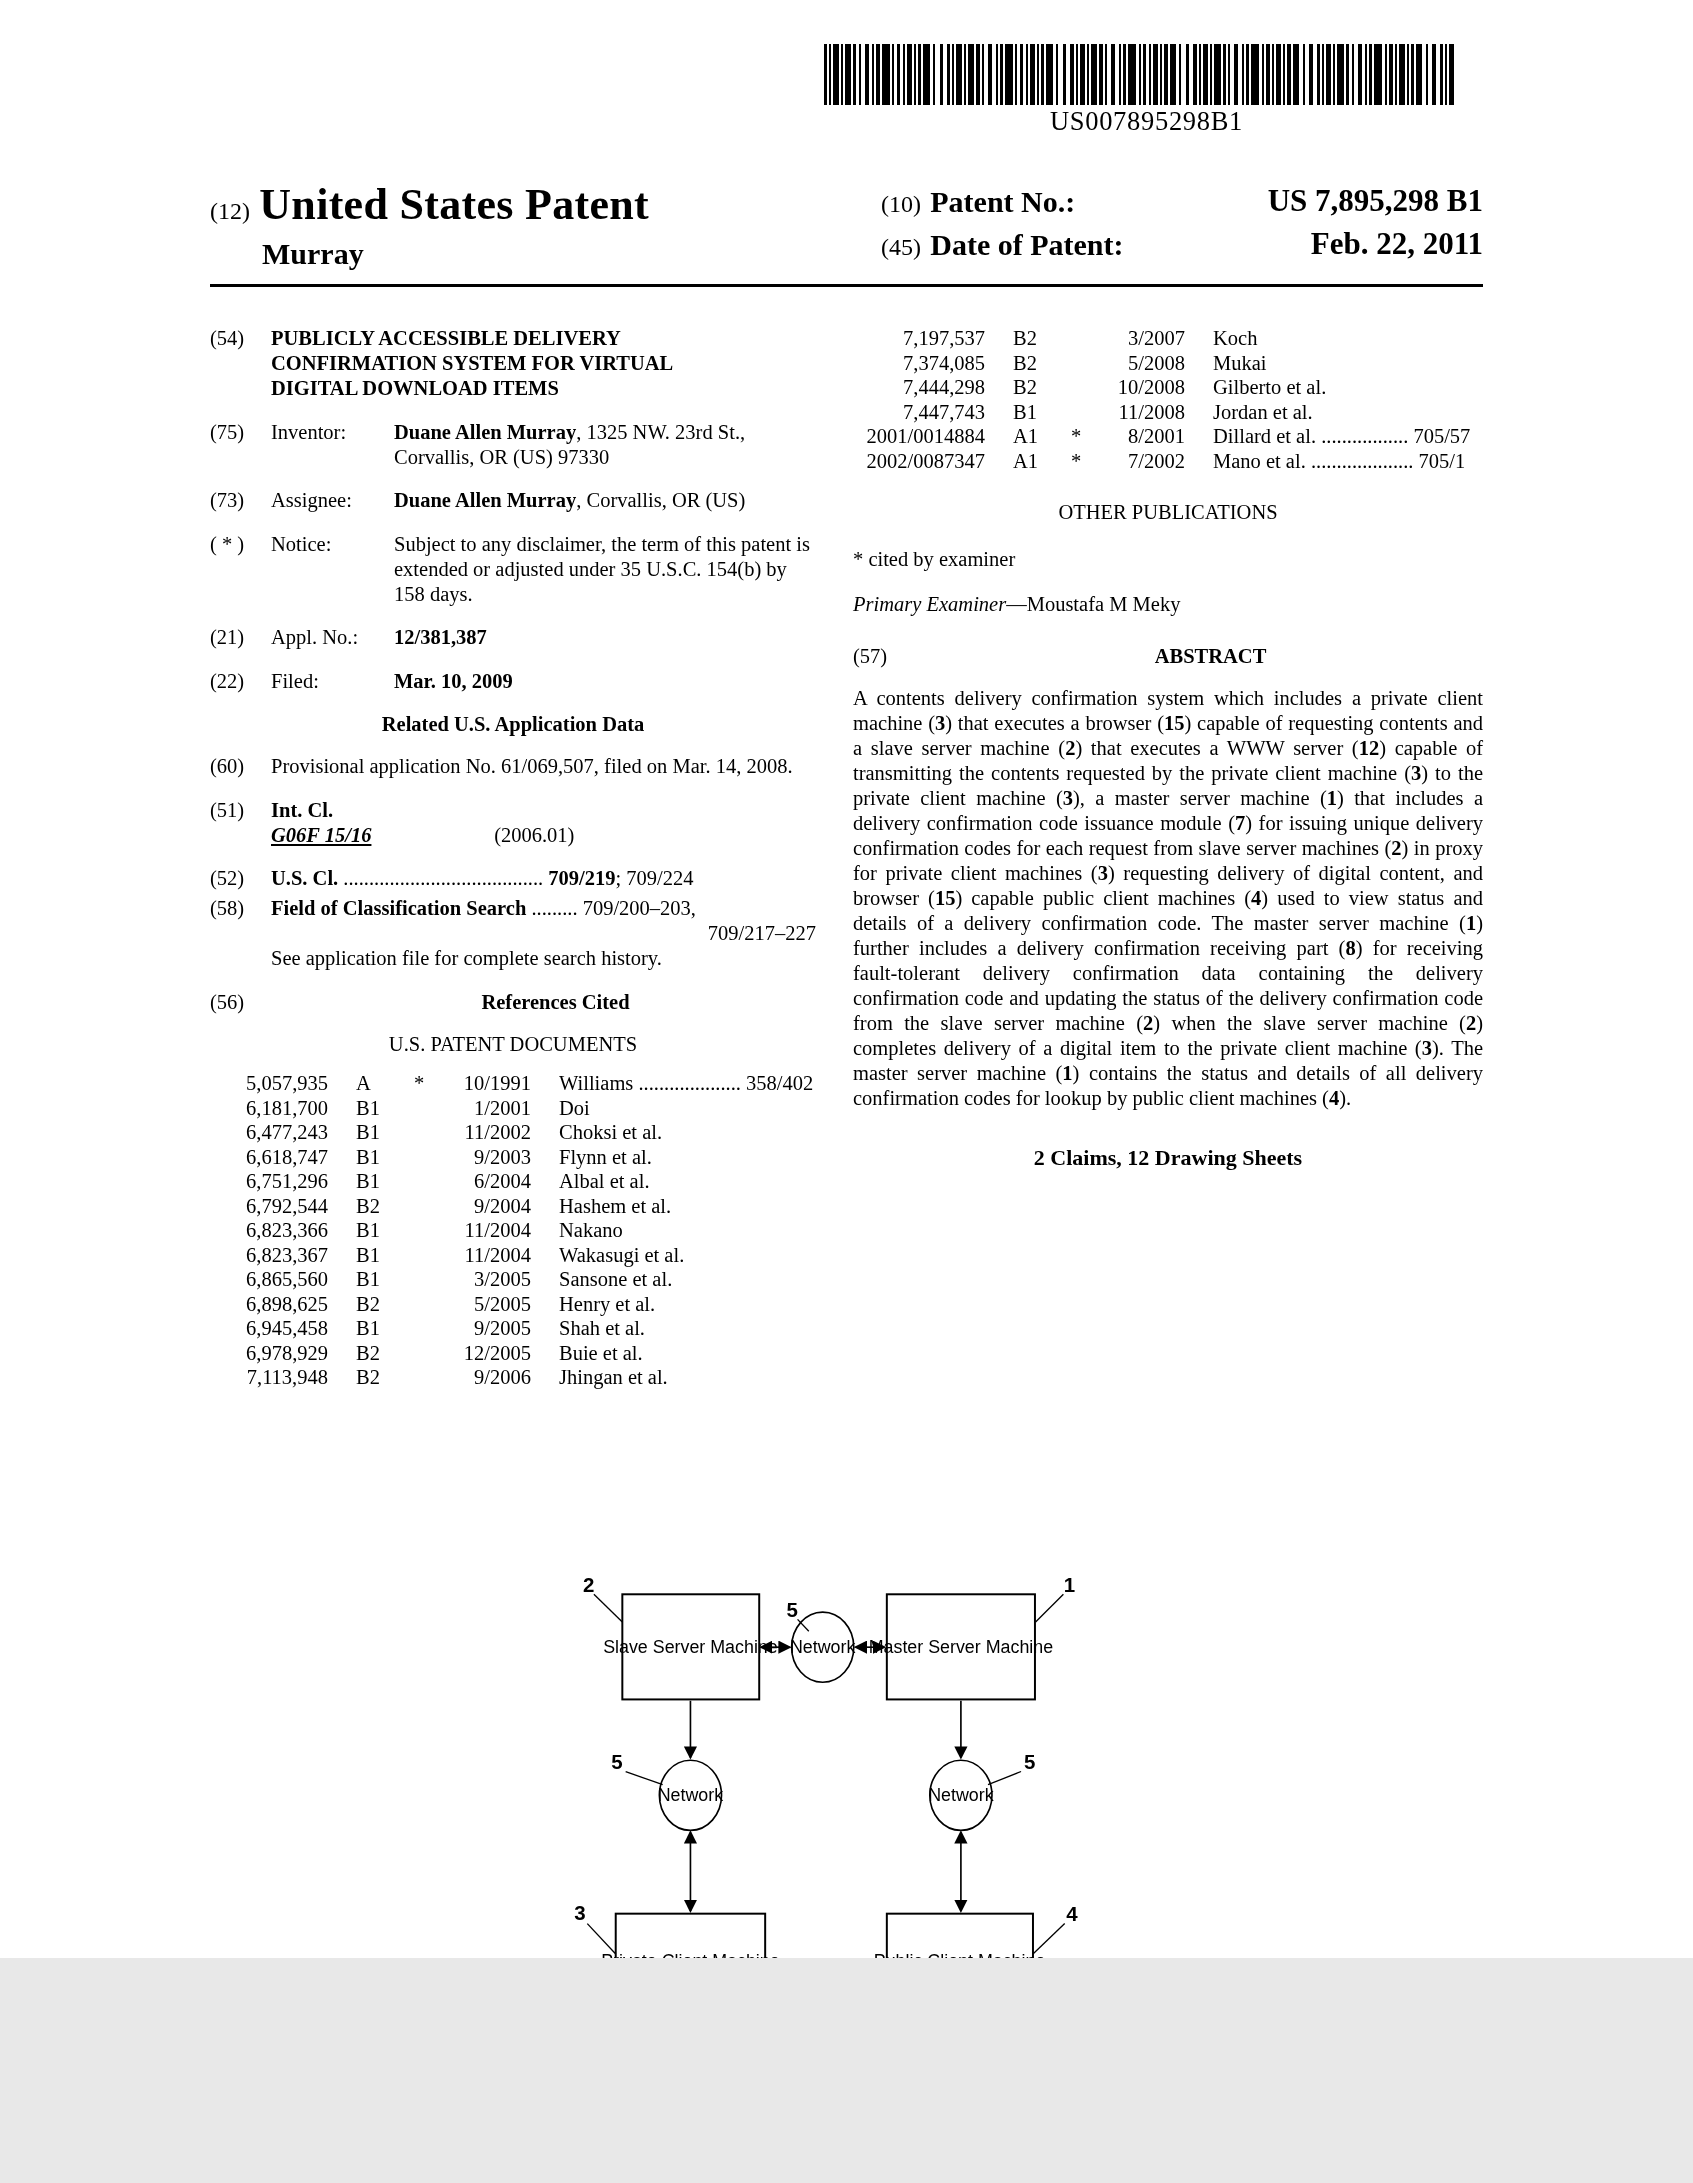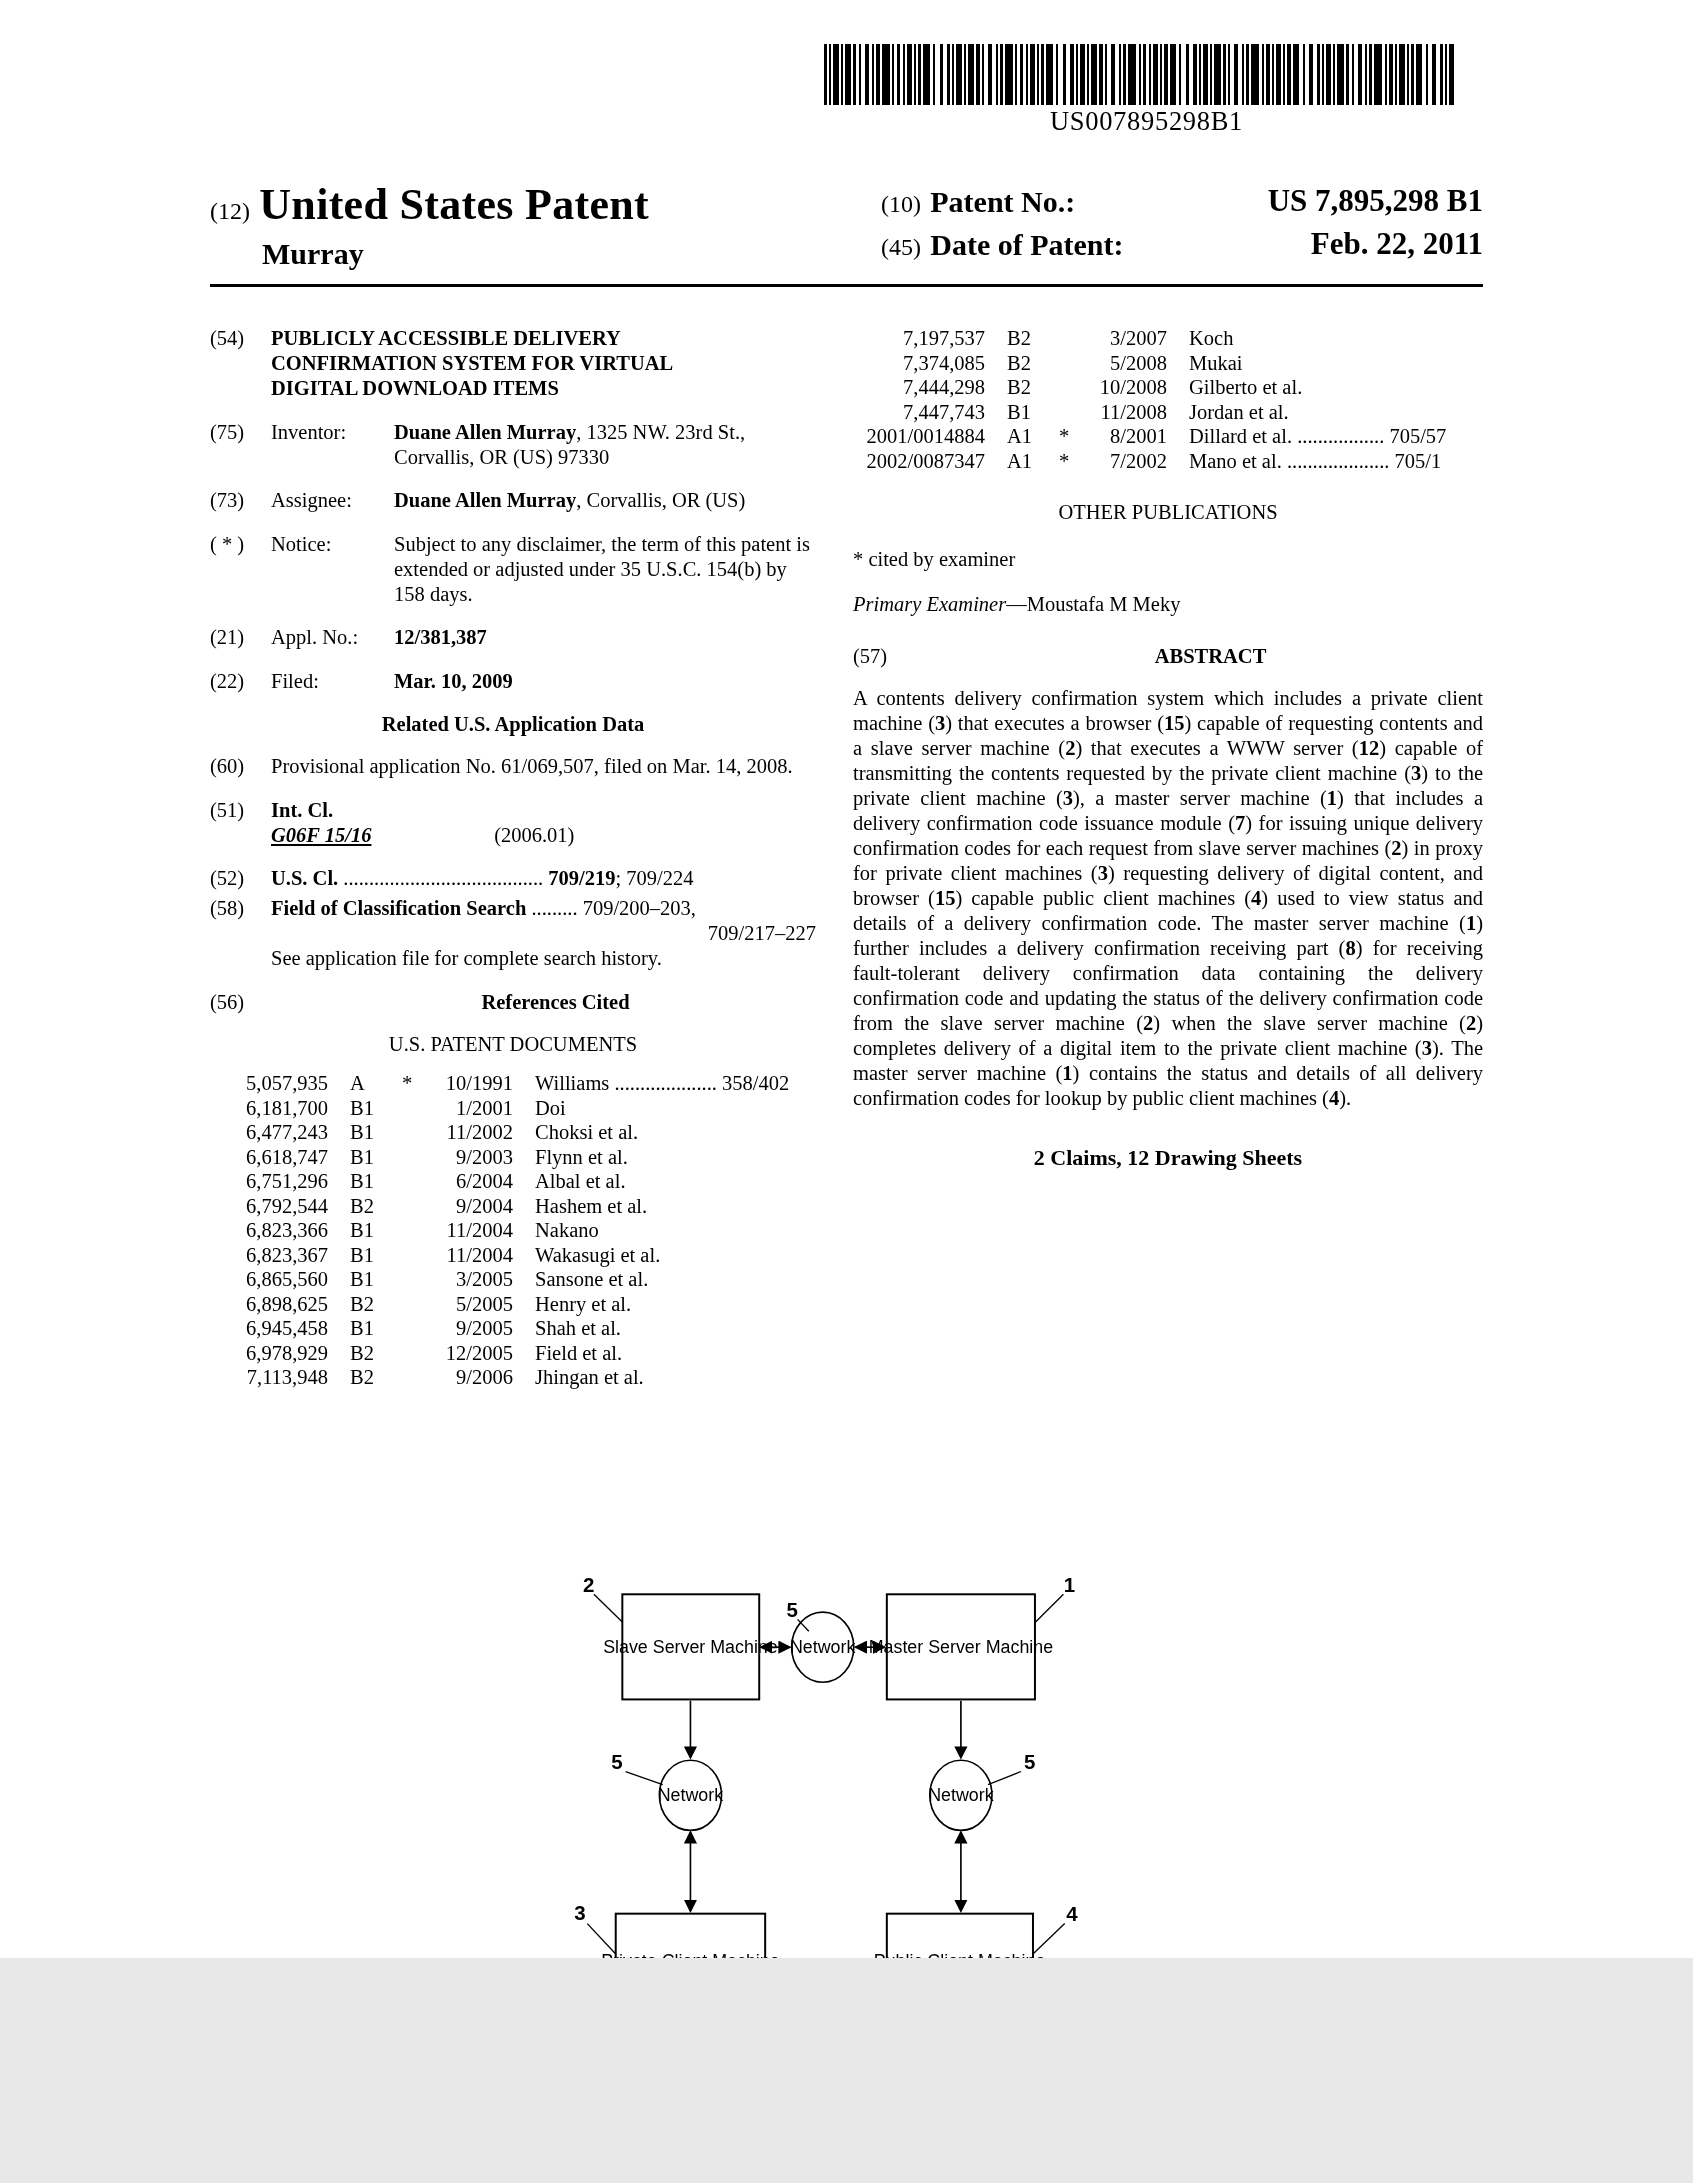--- a/index.html
+++ b/index.html
@@ -39,21 +39,21 @@
   .title-sec .body{font-weight:bold;max-width:483px;}
   .center-head{text-align:center;font-weight:bold;margin:4px 0 17px 0;}
   .intcl .cls{font-weight:bold;font-style:italic;display:inline-block;width:218px;text-decoration:underline;}
   .field-line2{text-align:right;}
   .flex-head{display:flex;margin:4px 0 17px 0;gap:24px;}
   .flex-head .num{width:61px;flex:none;}
   .flex-head .t{flex:1;text-align:center;font-weight:bold;}
   .subhead{text-align:center;margin-bottom:14.6px;}
   
   .refs{margin-left:20px;}
-  .ref-row{display:grid;grid-template-columns:98px 30px 20px 69px 1fr;column-gap:22px;line-height:24.5px;}
+  .ref-row{display:grid;grid-template-columns:98px 30px 20px 69px 1fr;column-gap:28px;line-height:24.5px;}
   .col-r .ref-row{grid-template-columns:132px 30px 17px 69px 1fr;}
   .ref-row .no{text-align:right;}
   .ref-row .date{text-align:right;}
   .ref-row .nm{white-space:nowrap;overflow:hidden;}
   
   .pubs p{margin:0 0 2.6px 0;text-align:justify;}
   .cited{margin:22.5px 0 20px 0;}
   .examiner{margin:0 0 26.5px 0;}
   .examiner .it{font-style:italic;}
   .abstract{text-align:justify;}
@@ -368,21 +368,21 @@
           <span class="kind">B1</span>
           <span class="star"></span>
           <span class="date">9/2005</span>
           <span class="nm"><span>Shah et al.</span><span></span><span></span></span>
         </div>
           <div class="ref-row">
           <span class="no">6,978,929</span>
           <span class="kind">B2</span>
           <span class="star"></span>
           <span class="date">12/2005</span>
-          <span class="nm"><span>Field et al.</span><span></span><span></span></span>
+          <span class="nm"><span>Buie et al.</span><span></span><span></span></span>
         </div>
           <div class="ref-row">
           <span class="no">7,113,948</span>
           <span class="kind">B2</span>
           <span class="star"></span>
           <span class="date">9/2006</span>
           <span class="nm"><span>Jhingan et al.</span><span></span><span></span></span>
         </div>
         </div>
     </div>

